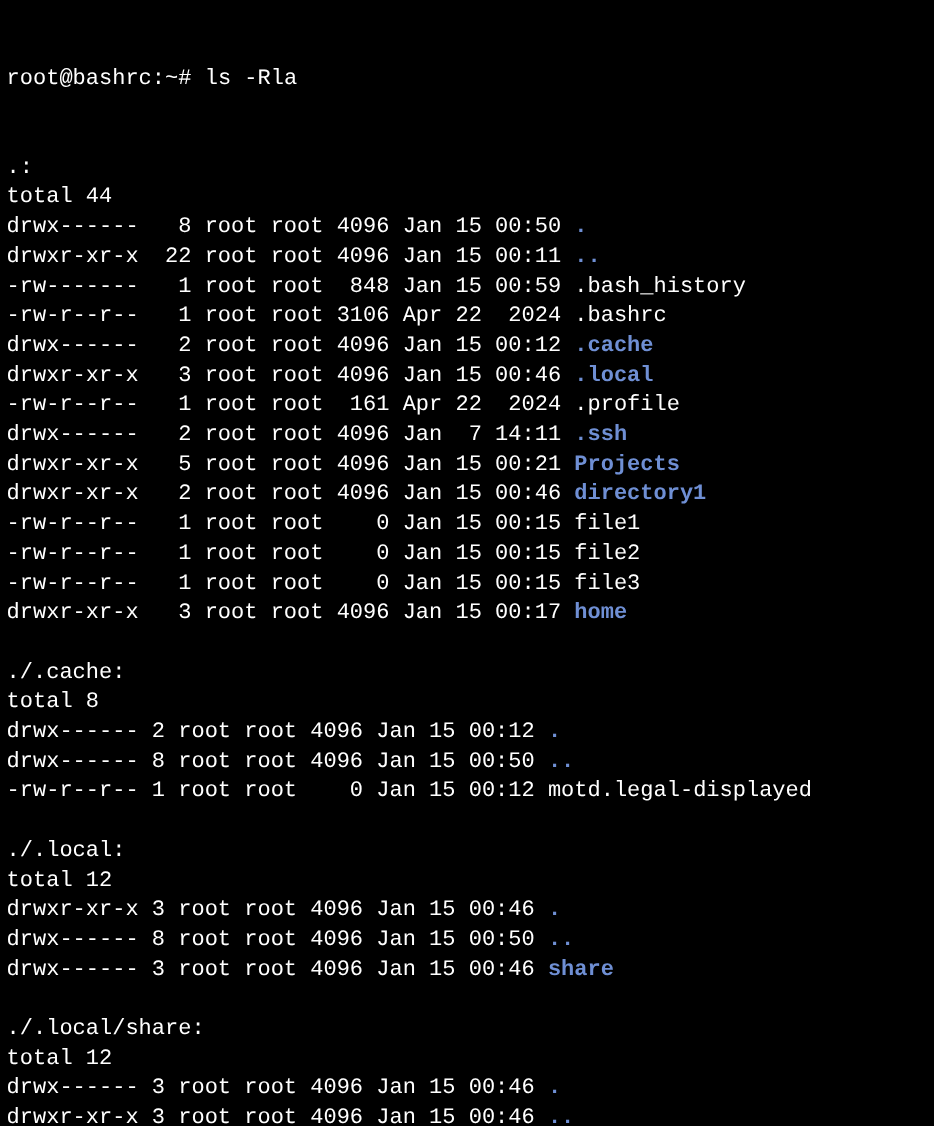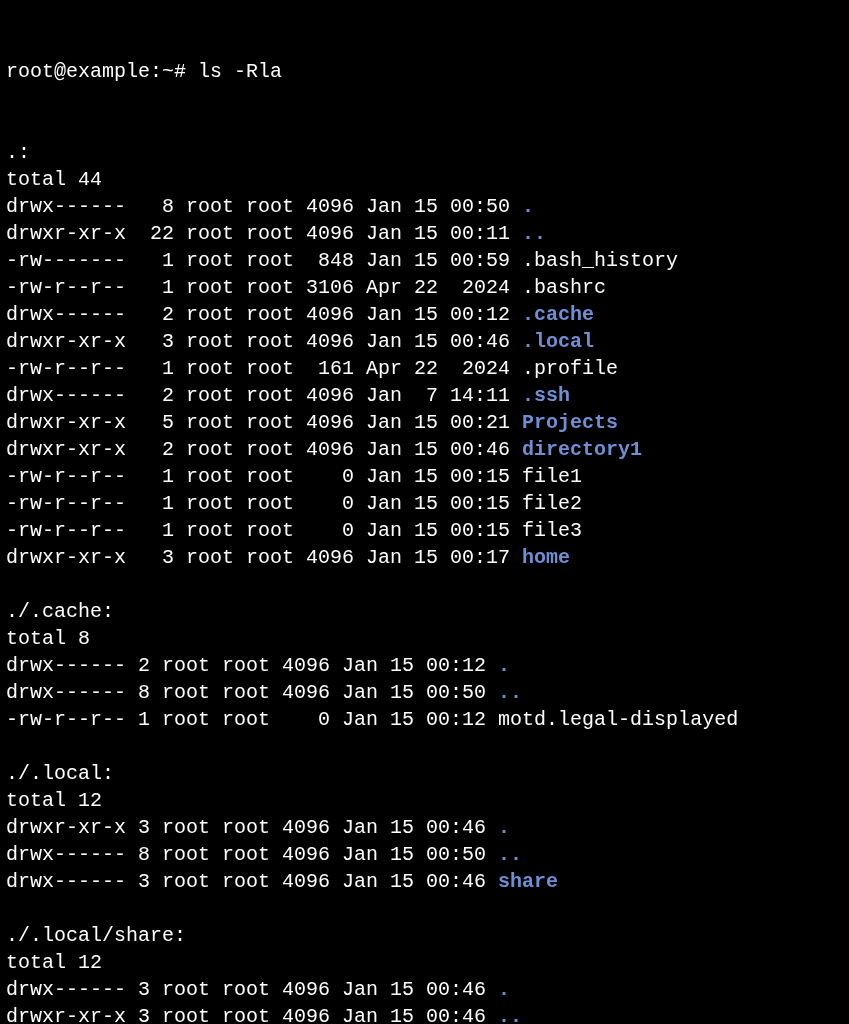--- a/index.html
+++ b/index.html
@@ -24,15 +24,15 @@
     font-weight: bold;
   }
   .blank {
     height: 1.35em;
   }
 </style>
 </head>
 <body>
 
 <div class="terminal">
-  <div class="line"><span>root@example</span>:<span>~</span><span>#</span> <span>ls -Rla</span></div>
+  <div class="line"><span>root@bashrc</span>:<span>~</span><span>#</span> <span>ls -Rla</span></div>
   <div id="output"><div class="line">.:</div><div class="line">total 44</div><div class="line"><span>drwx------   8 root root 4096 Jan 15 00:50 </span><span class="dir">.</span></div><div class="line"><span>drwxr-xr-x  22 root root 4096 Jan 15 00:11 </span><span class="dir">..</span></div><div class="line"><span>-rw-------   1 root root  848 Jan 15 00:59 </span><span>.bash_history</span></div><div class="line"><span>-rw-r--r--   1 root root 3106 Apr 22  2024 </span><span>.bashrc</span></div><div class="line"><span>drwx------   2 root root 4096 Jan 15 00:12 </span><span class="dir">.cache</span></div><div class="line"><span>drwxr-xr-x   3 root root 4096 Jan 15 00:46 </span><span class="dir">.local</span></div><div class="line"><span>-rw-r--r--   1 root root  161 Apr 22  2024 </span><span>.profile</span></div><div class="line"><span>drwx------   2 root root 4096 Jan  7 14:11 </span><span class="dir">.ssh</span></div><div class="line"><span>drwxr-xr-x   5 root root 4096 Jan 15 00:21 </span><span class="dir">Projects</span></div><div class="line"><span>drwxr-xr-x   2 root root 4096 Jan 15 00:46 </span><span class="dir">directory1</span></div><div class="line"><span>-rw-r--r--   1 root root    0 Jan 15 00:15 </span><span>file1</span></div><div class="line"><span>-rw-r--r--   1 root root    0 Jan 15 00:15 </span><span>file2</span></div><div class="line"><span>-rw-r--r--   1 root root    0 Jan 15 00:15 </span><span>file3</span></div><div class="line"><span>drwxr-xr-x   3 root root 4096 Jan 15 00:17 </span><span class="dir">home</span></div><div class="blank"></div><div class="line">./.cache:</div><div class="line">total 8</div><div class="line"><span>drwx------ 2 root root 4096 Jan 15 00:12 </span><span class="dir">.</span></div><div class="line"><span>drwx------ 8 root root 4096 Jan 15 00:50 </span><span class="dir">..</span></div><div class="line"><span>-rw-r--r-- 1 root root    0 Jan 15 00:12 </span><span>motd.legal-displayed</span></div><div class="blank"></div><div class="line">./.local:</div><div class="line">total 12</div><div class="line"><span>drwxr-xr-x 3 root root 4096 Jan 15 00:46 </span><span class="dir">.</span></div><div class="line"><span>drwx------ 8 root root 4096 Jan 15 00:50 </span><span class="dir">..</span></div><div class="line"><span>drwx------ 3 root root 4096 Jan 15 00:46 </span><span class="dir">share</span></div><div class="blank"></div><div class="line">./.local/share:</div><div class="line">total 12</div><div class="line"><span>drwx------ 3 root root 4096 Jan 15 00:46 </span><span class="dir">.</span></div><div class="line"><span>drwxr-xr-x 3 root root 4096 Jan 15 00:46 </span><span class="dir">..</span></div></div>
 </div>
 
 </body></html>

